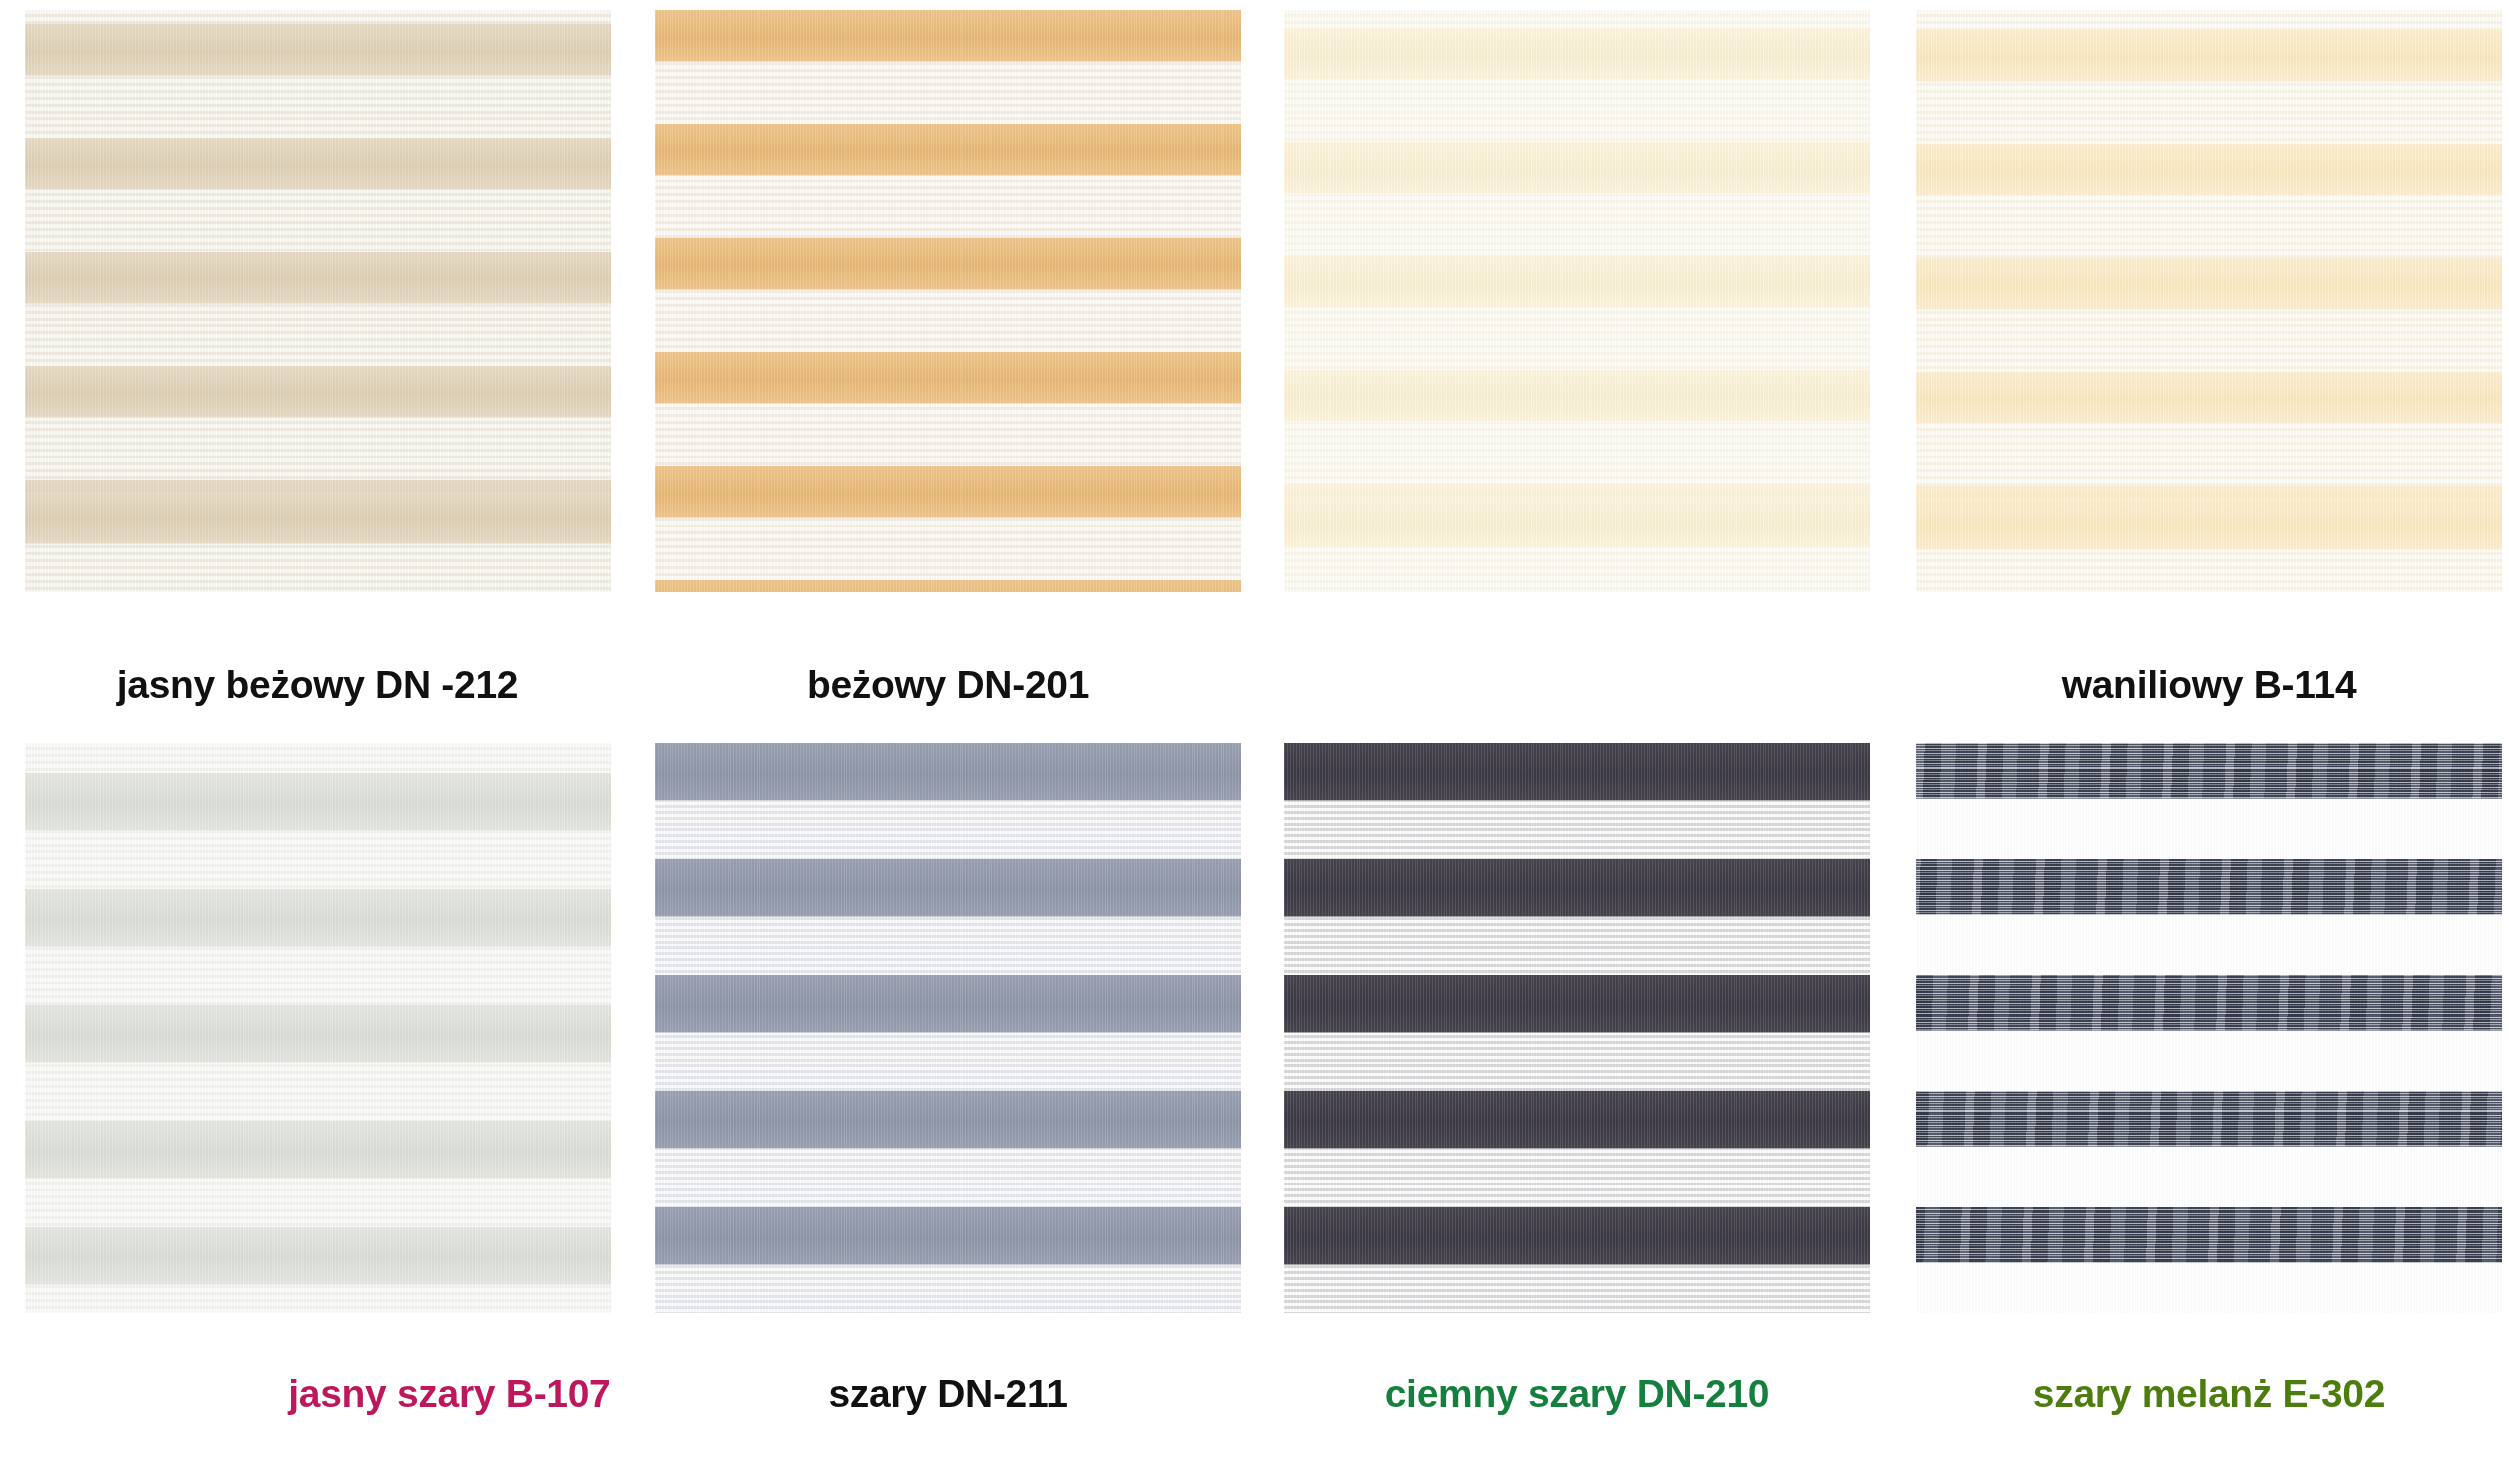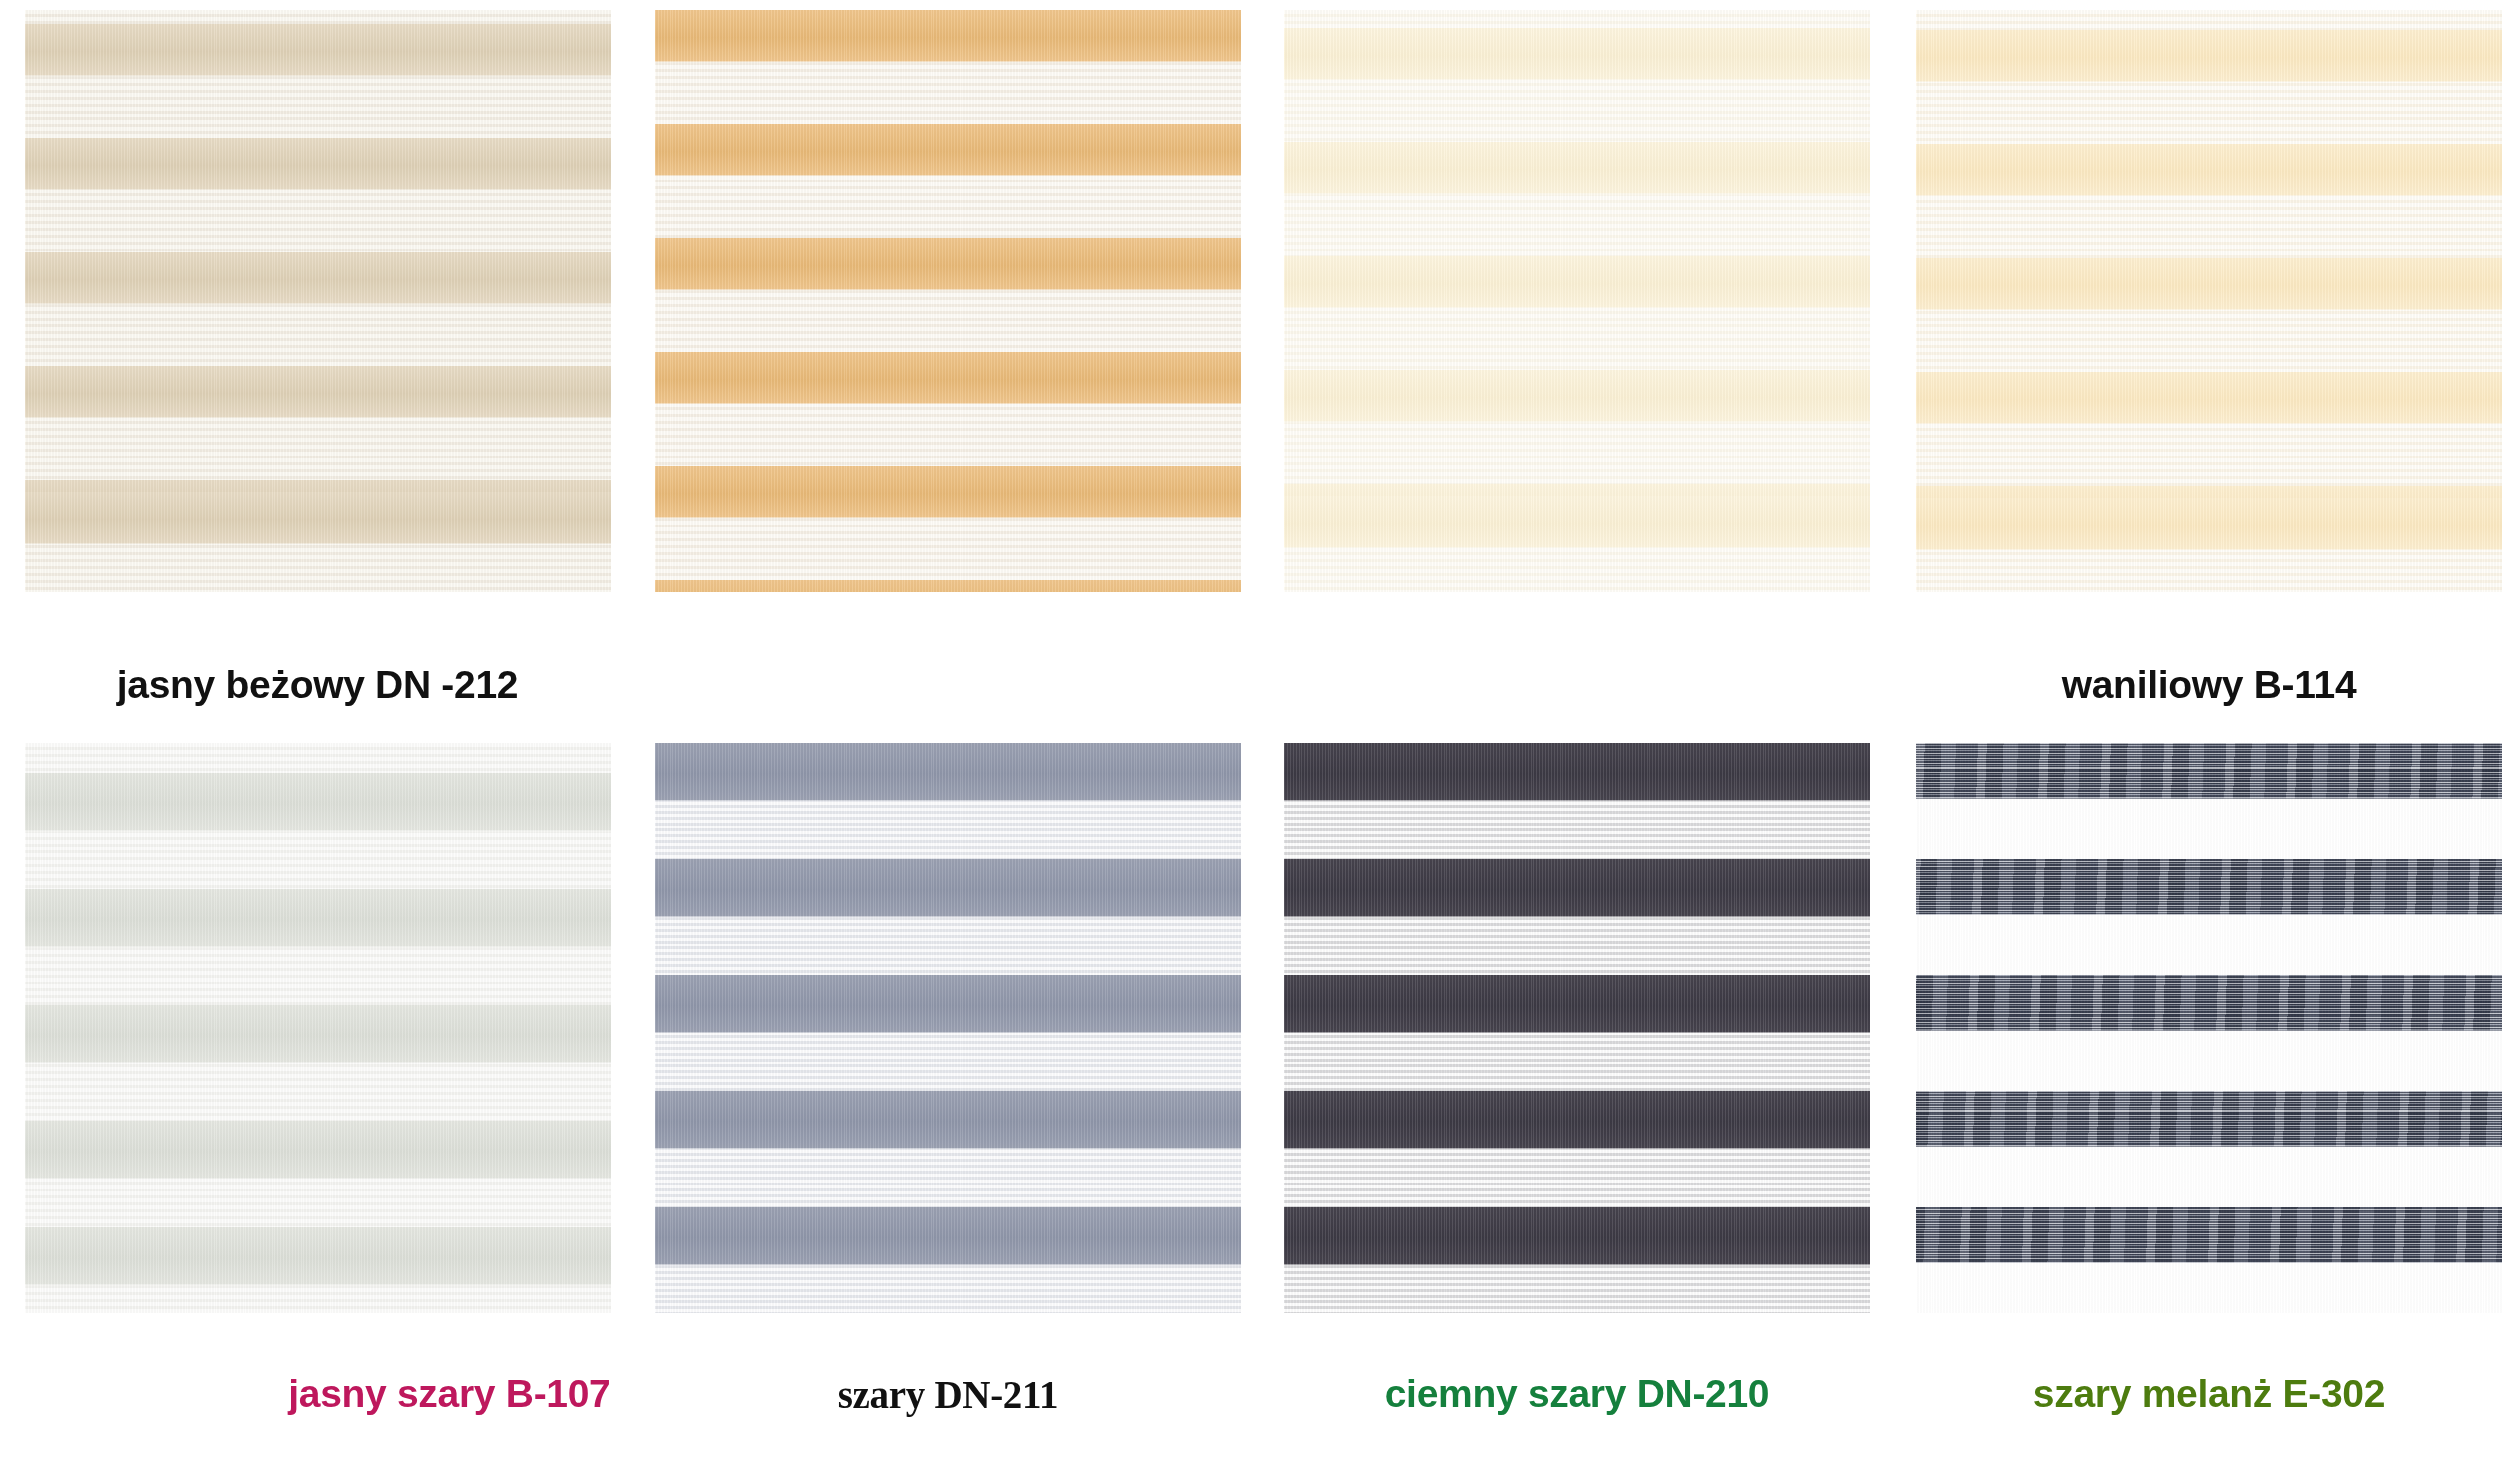--- a/index.html
+++ b/index.html
@@ -75,20 +75,21 @@
       </div>
     </div>
     <div class="caption" style="left: 24.5px; width: 586px; top: 663px; color: rgb(17, 17, 17);">jasny beżowy DN -212</div>
     <div class="swatch-cell" style="left: 655px; top: 9.8px; width: 586px; height: 582px;">
       <div class="fabric">
         <div class="bands" style="background-image: repeating-linear-gradient(rgb(240, 198, 140) 0px, rgb(232, 185, 119) 28px, rgb(240, 198, 140) 51px, rgb(253, 251, 246) 52px, rgb(253, 251, 246) 114px); background-position: 0px 0px;"></div>
         <div class="warp" style="background-image: repeating-linear-gradient(rgba(0, 0, 0, 0) 0px, rgba(0, 0, 0, 0) 3.9px, rgb(242, 236, 224) 3.9px, rgb(242, 236, 224) 6.9px); opacity: 0.8; mask-image: repeating-linear-gradient(rgba(0, 0, 0, 0) 0px, rgba(0, 0, 0, 0) 51px, rgb(0, 0, 0) 53px, rgb(0, 0, 0) 114px); mask-position: 0px 0px;"></div>
         <div class="warp" style="background-image: repeating-linear-gradient(90deg, rgba(255, 255, 255, 0.22) 0px, rgba(255, 255, 255, 0.22) 1px, rgba(0, 0, 0, 0.05) 1px, rgba(0, 0, 0, 0.05) 2.9px); opacity: 0.5;"></div>
       </div>
     </div>
+    <div class="caption" style="left: 655px; width: 586px; top: 663px; color: rgb(17, 17, 17);">beżowy DN-201</div>
     <div class="swatch-cell" style="left: 1284px; top: 9.8px; width: 586px; height: 582px;">
       <div class="fabric">
         <div class="bands" style="background-image: repeating-linear-gradient(rgb(253, 245, 223) 0px, rgb(250, 240, 212) 28px, rgb(253, 245, 223) 51px, rgb(255, 253, 248) 52px, rgb(255, 253, 248) 114px); background-position: 0px -96px;"></div>
         <div class="warp" style="background-image: repeating-linear-gradient(rgba(0, 0, 0, 0) 0px, rgba(0, 0, 0, 0) 3.9px, rgb(251, 246, 234) 3.9px, rgb(251, 246, 234) 6.9px); opacity: 0.8; mask-image: repeating-linear-gradient(rgba(0, 0, 0, 0) 0px, rgba(0, 0, 0, 0) 51px, rgb(0, 0, 0) 53px, rgb(0, 0, 0) 114px); mask-position: 0px -96px;"></div>
         <div class="warp" style="background-image: repeating-linear-gradient(90deg, rgba(255, 255, 255, 0.22) 0px, rgba(255, 255, 255, 0.22) 1px, rgba(0, 0, 0, 0.05) 1px, rgba(0, 0, 0, 0.05) 2.9px); opacity: 0.5;"></div>
       </div>
     </div>
     <div class="swatch-cell" style="left: 1916px; top: 9.8px; width: 586px; height: 582px;">
       <div class="fabric">
         <div class="bands" style="background-image: repeating-linear-gradient(rgb(253, 239, 208) 0px, rgb(251, 233, 194) 28px, rgb(253, 239, 208) 51px, rgb(255, 253, 248) 52px, rgb(255, 253, 248) 114px); background-position: 0px -94px;"></div>
@@ -105,21 +106,21 @@
       </div>
     </div>
     <div class="caption" style="left: 24.5px; width: 586px; top: 1372px; color: #be185d; text-align: right;">jasny szary B-107</div>
     <div class="swatch-cell" style="left: 655px; top: 743px; width: 586px; height: 570px;">
       <div class="fabric">
         <div class="bands" style="background-image: repeating-linear-gradient(rgb(155, 161, 178) 0px, rgb(143, 150, 169) 31px, rgb(155, 161, 178) 57px, rgb(252, 252, 253) 58px, rgb(252, 252, 253) 116px); background-position: 0px 0px;"></div>
         <div class="warp" style="background-image: repeating-linear-gradient(rgba(0, 0, 0, 0) 0px, rgba(0, 0, 0, 0) 2.9px, rgb(228, 230, 236) 2.9px, rgb(228, 230, 236) 5.9px); opacity: 0.95; mask-image: repeating-linear-gradient(rgba(0, 0, 0, 0) 0px, rgba(0, 0, 0, 0) 57px, rgb(0, 0, 0) 59px, rgb(0, 0, 0) 116px); mask-position: 0px 0px;"></div>
         <div class="warp" style="background-image: repeating-linear-gradient(90deg, rgba(255, 255, 255, 0.22) 0px, rgba(255, 255, 255, 0.22) 1px, rgba(0, 0, 0, 0.05) 1px, rgba(0, 0, 0, 0.05) 2.9px); opacity: 0.5;"></div>
       </div>
     </div>
-    <div class="caption" style="left: 655px; width: 586px; top: 1372px; color: rgb(17, 17, 17); font-family: Liberation Serif, serif;">szary DN-211</div>
+    <div class="caption" style="left: 655px; width: 586px; top: 1372px; color: rgb(17, 17, 17);">szary DN-211</div>
     <div class="swatch-cell" style="left: 1284px; top: 743px; width: 586px; height: 570px;">
       <div class="fabric">
         <div class="bands" style="background-image: repeating-linear-gradient(rgb(70, 67, 77) 0px, rgb(60, 57, 68) 31px, rgb(70, 67, 77) 57px, rgb(253, 253, 253) 58px, rgb(253, 253, 253) 116px); background-position: 0px 0px;"></div>
         <div class="warp" style="background-image: repeating-linear-gradient(rgba(0, 0, 0, 0) 0px, rgba(0, 0, 0, 0) 2.9px, rgb(216, 216, 218) 2.9px, rgb(216, 216, 218) 5.9px); opacity: 0.95; mask-image: repeating-linear-gradient(rgba(0, 0, 0, 0) 0px, rgba(0, 0, 0, 0) 57px, rgb(0, 0, 0) 59px, rgb(0, 0, 0) 116px); mask-position: 0px 0px;"></div>
         <div class="warp" style="background-image: repeating-linear-gradient(90deg, rgba(255, 255, 255, 0.22) 0px, rgba(255, 255, 255, 0.22) 1px, rgba(0, 0, 0, 0.05) 1px, rgba(0, 0, 0, 0.05) 2.9px); opacity: 0.5;"></div>
       </div>
     </div>
     <div class="caption" style="left: 1284px; width: 586px; top: 1372px; color: #15803d;">ciemny szary DN-210</div>
     <div class="swatch-cell" style="left: 1916px; top: 743px; width: 586px; height: 570px;">
       <div class="fabric">

